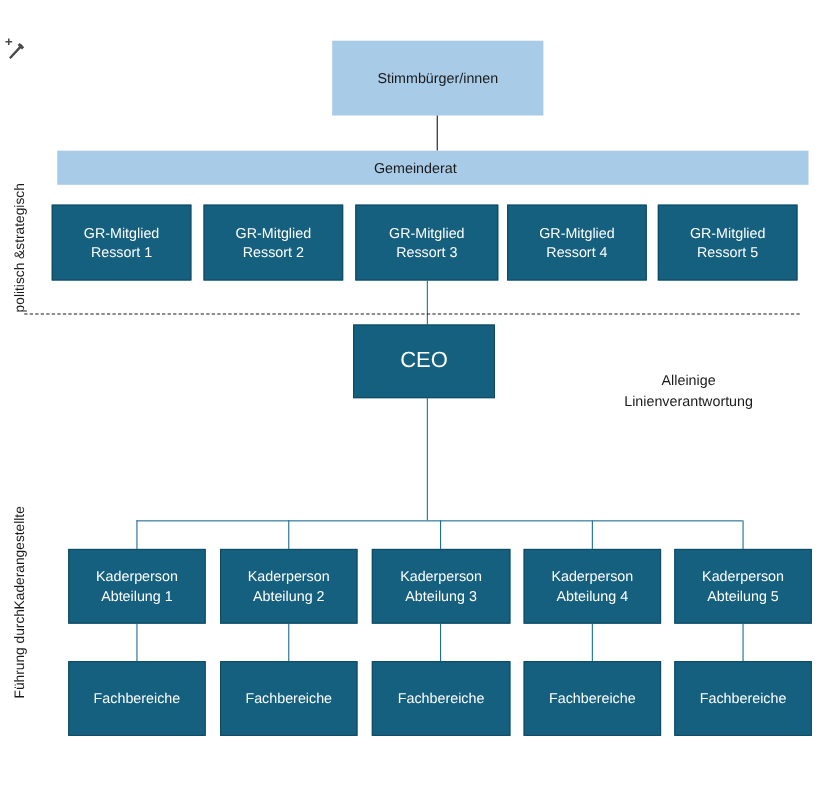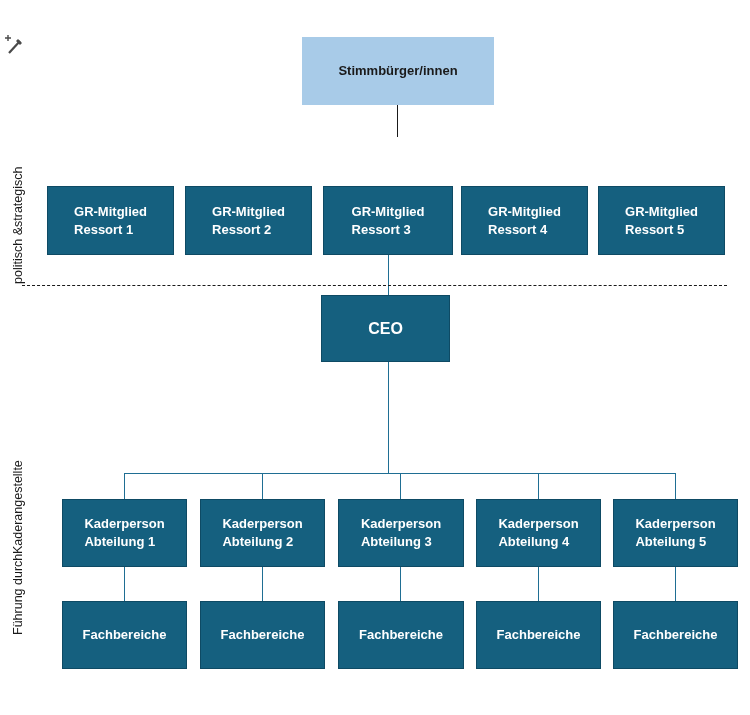--- a/index.html
+++ b/index.html
@@ -18,24 +18,23 @@
     overflow: hidden;
   }
 
   
   .node {
     position: absolute;
     box-sizing: border-box;
     display: flex;
     align-items: center;
     justify-content: center;
-    text-align: left;
+    text-align: center;
     line-height: 1.35;
     white-space: pre-line;
-    font-weight: bold;
   }
   .node.dark {
     background: #15607f;
     border: 1px solid #0e4a64;
     color: #ffffff;
     font-size: 13px;
   }
   .node.light {
     background: #a8cbe8;
     border: none;
@@ -116,20 +115,23 @@
       <path d="M14 7 L18 11 L16 13 L12 9 Z" fill="currentColor" stroke="none"></path>
     </svg>
   </span>
 
   <div class="node light" style="left:302px; top:37px; width:192px; height:68px;">
     <span>Stimmbürger/innen</span>
   </div>
 
   <div class="vline" style="left:397px; top:105px; height:32px; background:#1a1a1a;"></div>
 
+  <div class="node light bar" style="left:52px; top:137px; width:683px; height:31px;">
+    <span>Gemeinderat</span>
+  </div>
 
   <div class="node dark" style="left:47px; top:186px; width:127px; height:69px;">
     <span>GR-Mitglied
 Ressort 1</span>
   </div>
   <div class="node dark" style="left:185px; top:186px; width:127px; height:69px;">
     <span>GR-Mitglied
 Ressort 2</span>
   </div>
   <div class="node dark" style="left:323px; top:186px; width:130px; height:69px;">
@@ -152,22 +154,26 @@
   <div class="side-label" style="left:2px; top:170px; width:34px; height:110px;">
     <span>politisch &amp;</span>
     <span>strategisch</span>
   </div>
 
   <div class="side-label" style="left:2px; top:485px; width:34px; height:125px;">
     <span>Führung durch</span>
     <span>Kaderangestellte</span>
   </div>
 
-
-  <div class="node dark" style="left:321px; top:295px; width:129px; height:67px; font-size:16px;">
+  <div class="annot center" style="left:548px; top:316px; width:156px;">
+    <span>Alleinige
+Linienverantwortung</span>
+  </div>
+
+  <div class="node dark" style="left:321px; top:295px; width:129px; height:67px; font-size:20px;">
     <span>CEO</span>
   </div>
 
   <div class="vline" style="left:388px; top:362px; height:111px;"></div>
 
 
   <div class="hline" style="left:124px; top:473px; width:551px;"></div>
 
   <div class="vline" style="left:124px; top:473px; height:26px;"></div>
   <div class="vline" style="left:262px; top:473px; height:26px;"></div>

